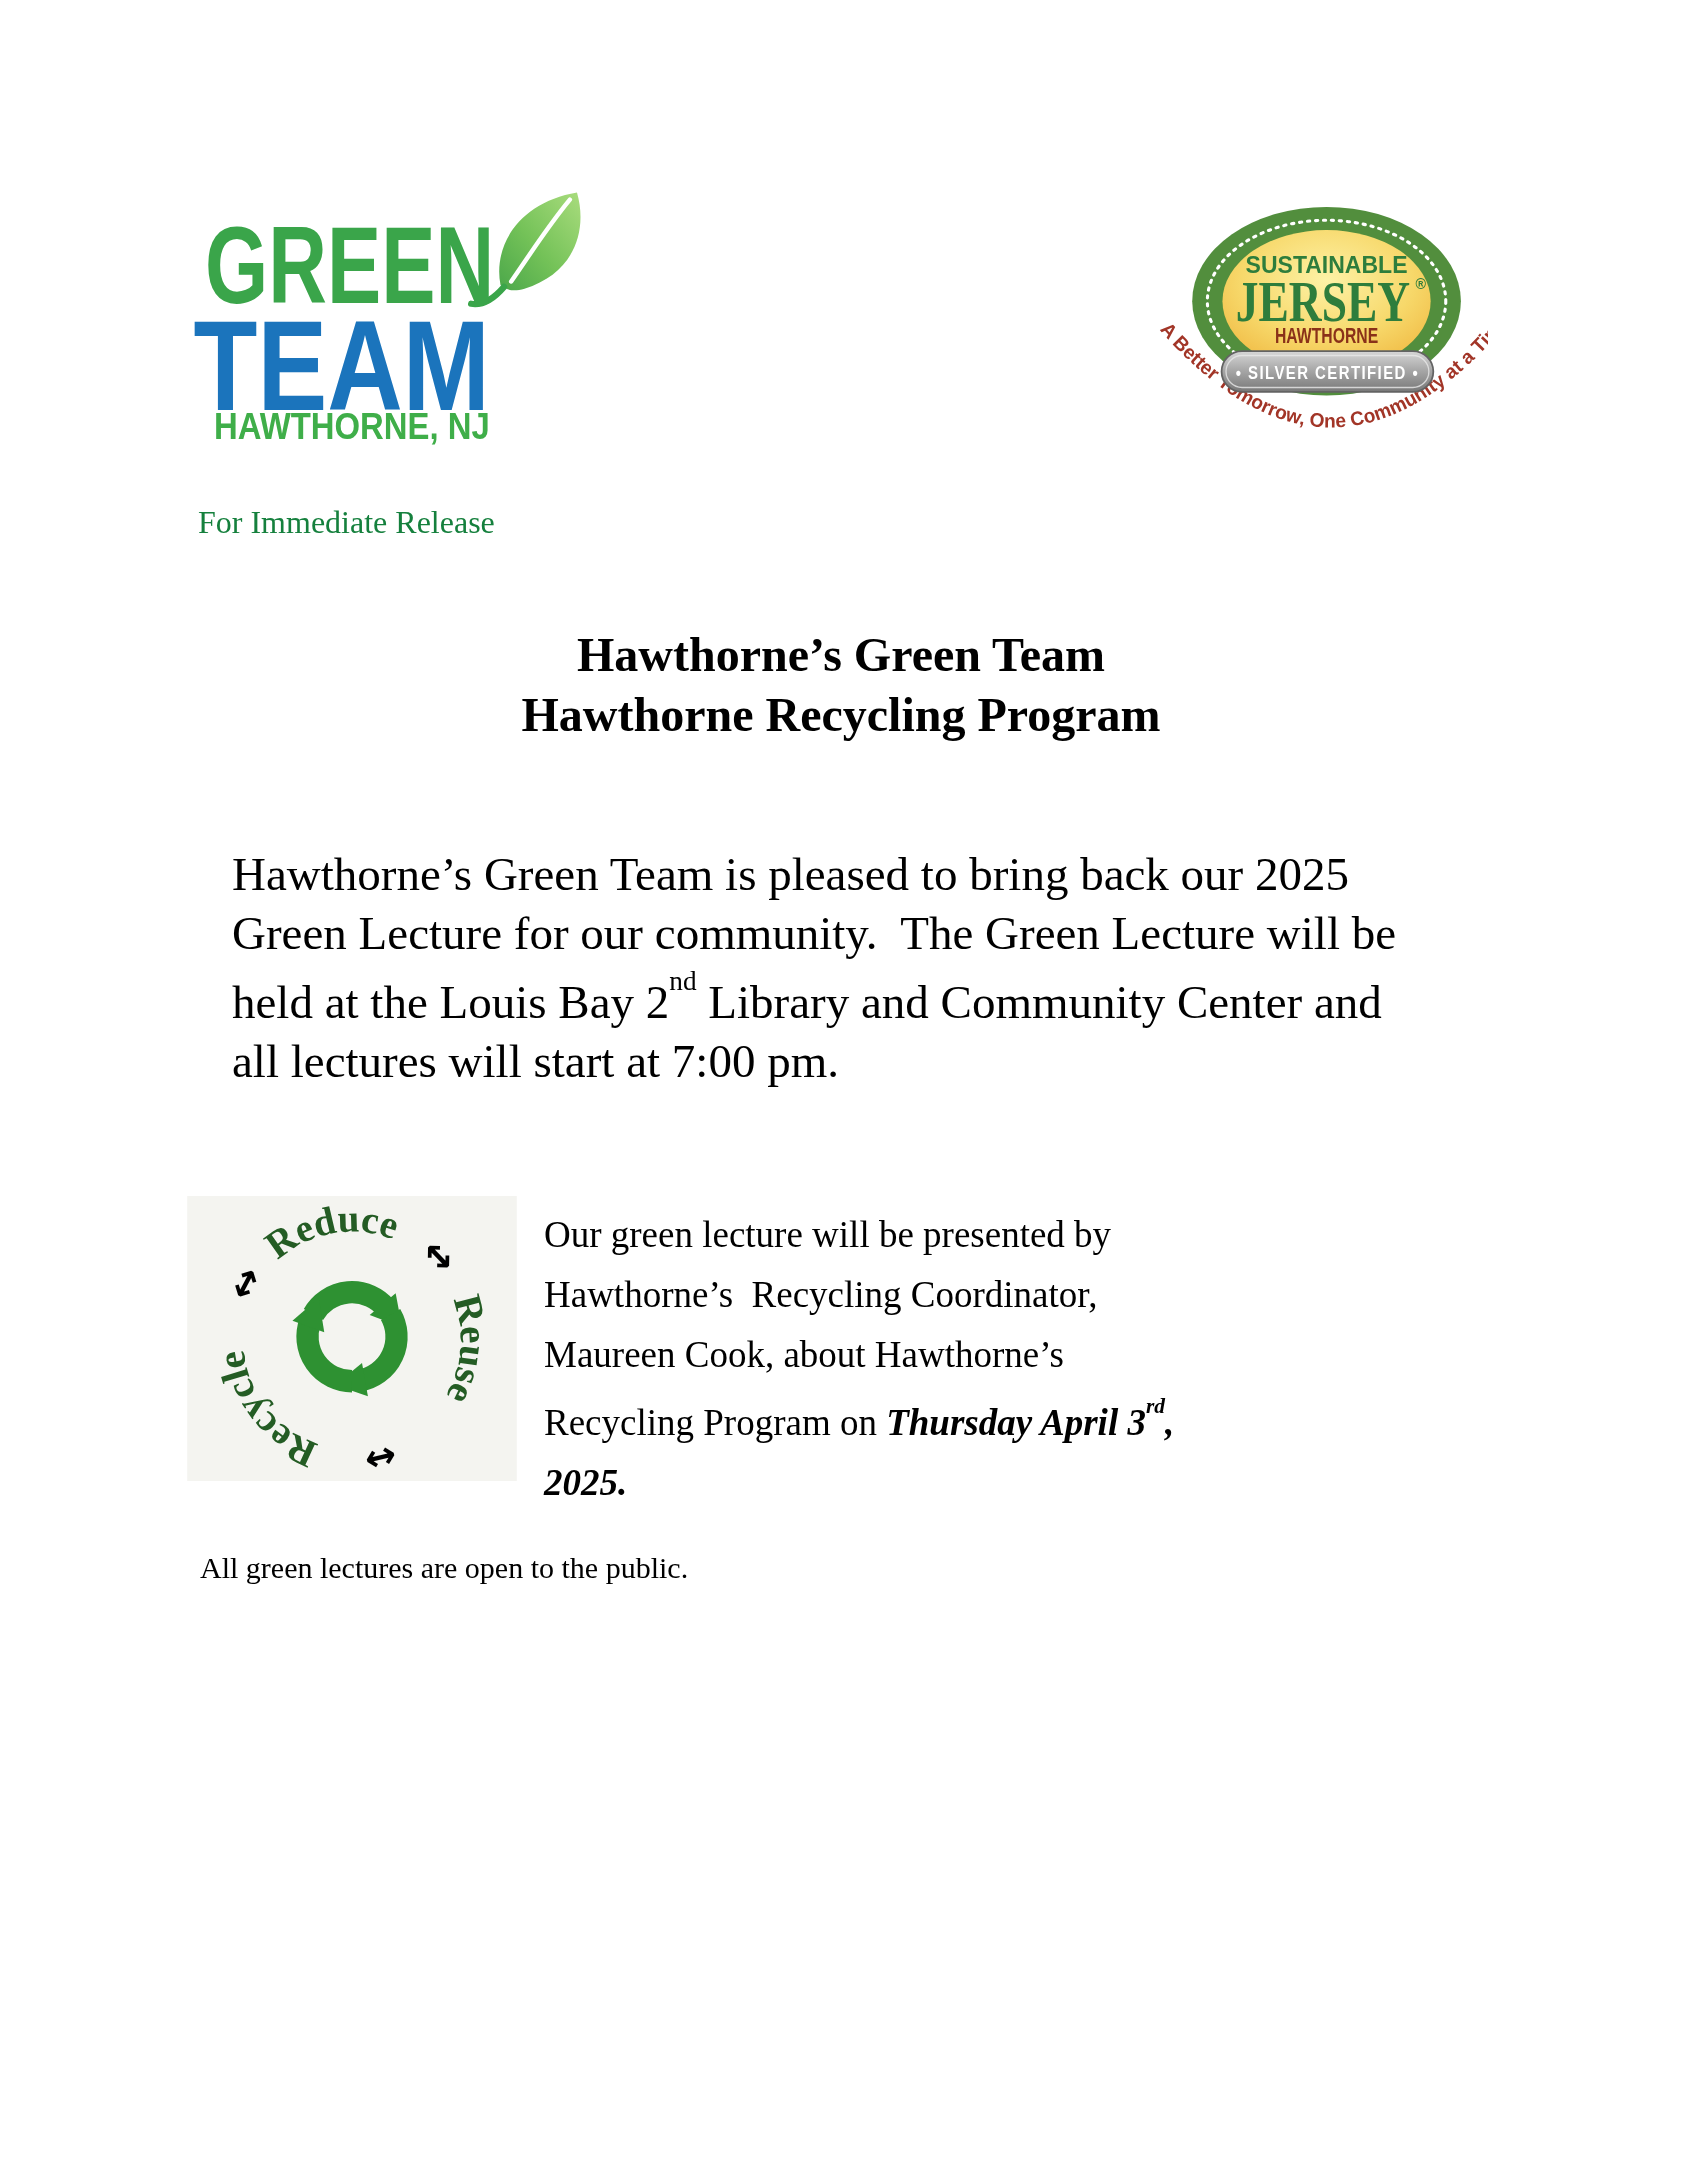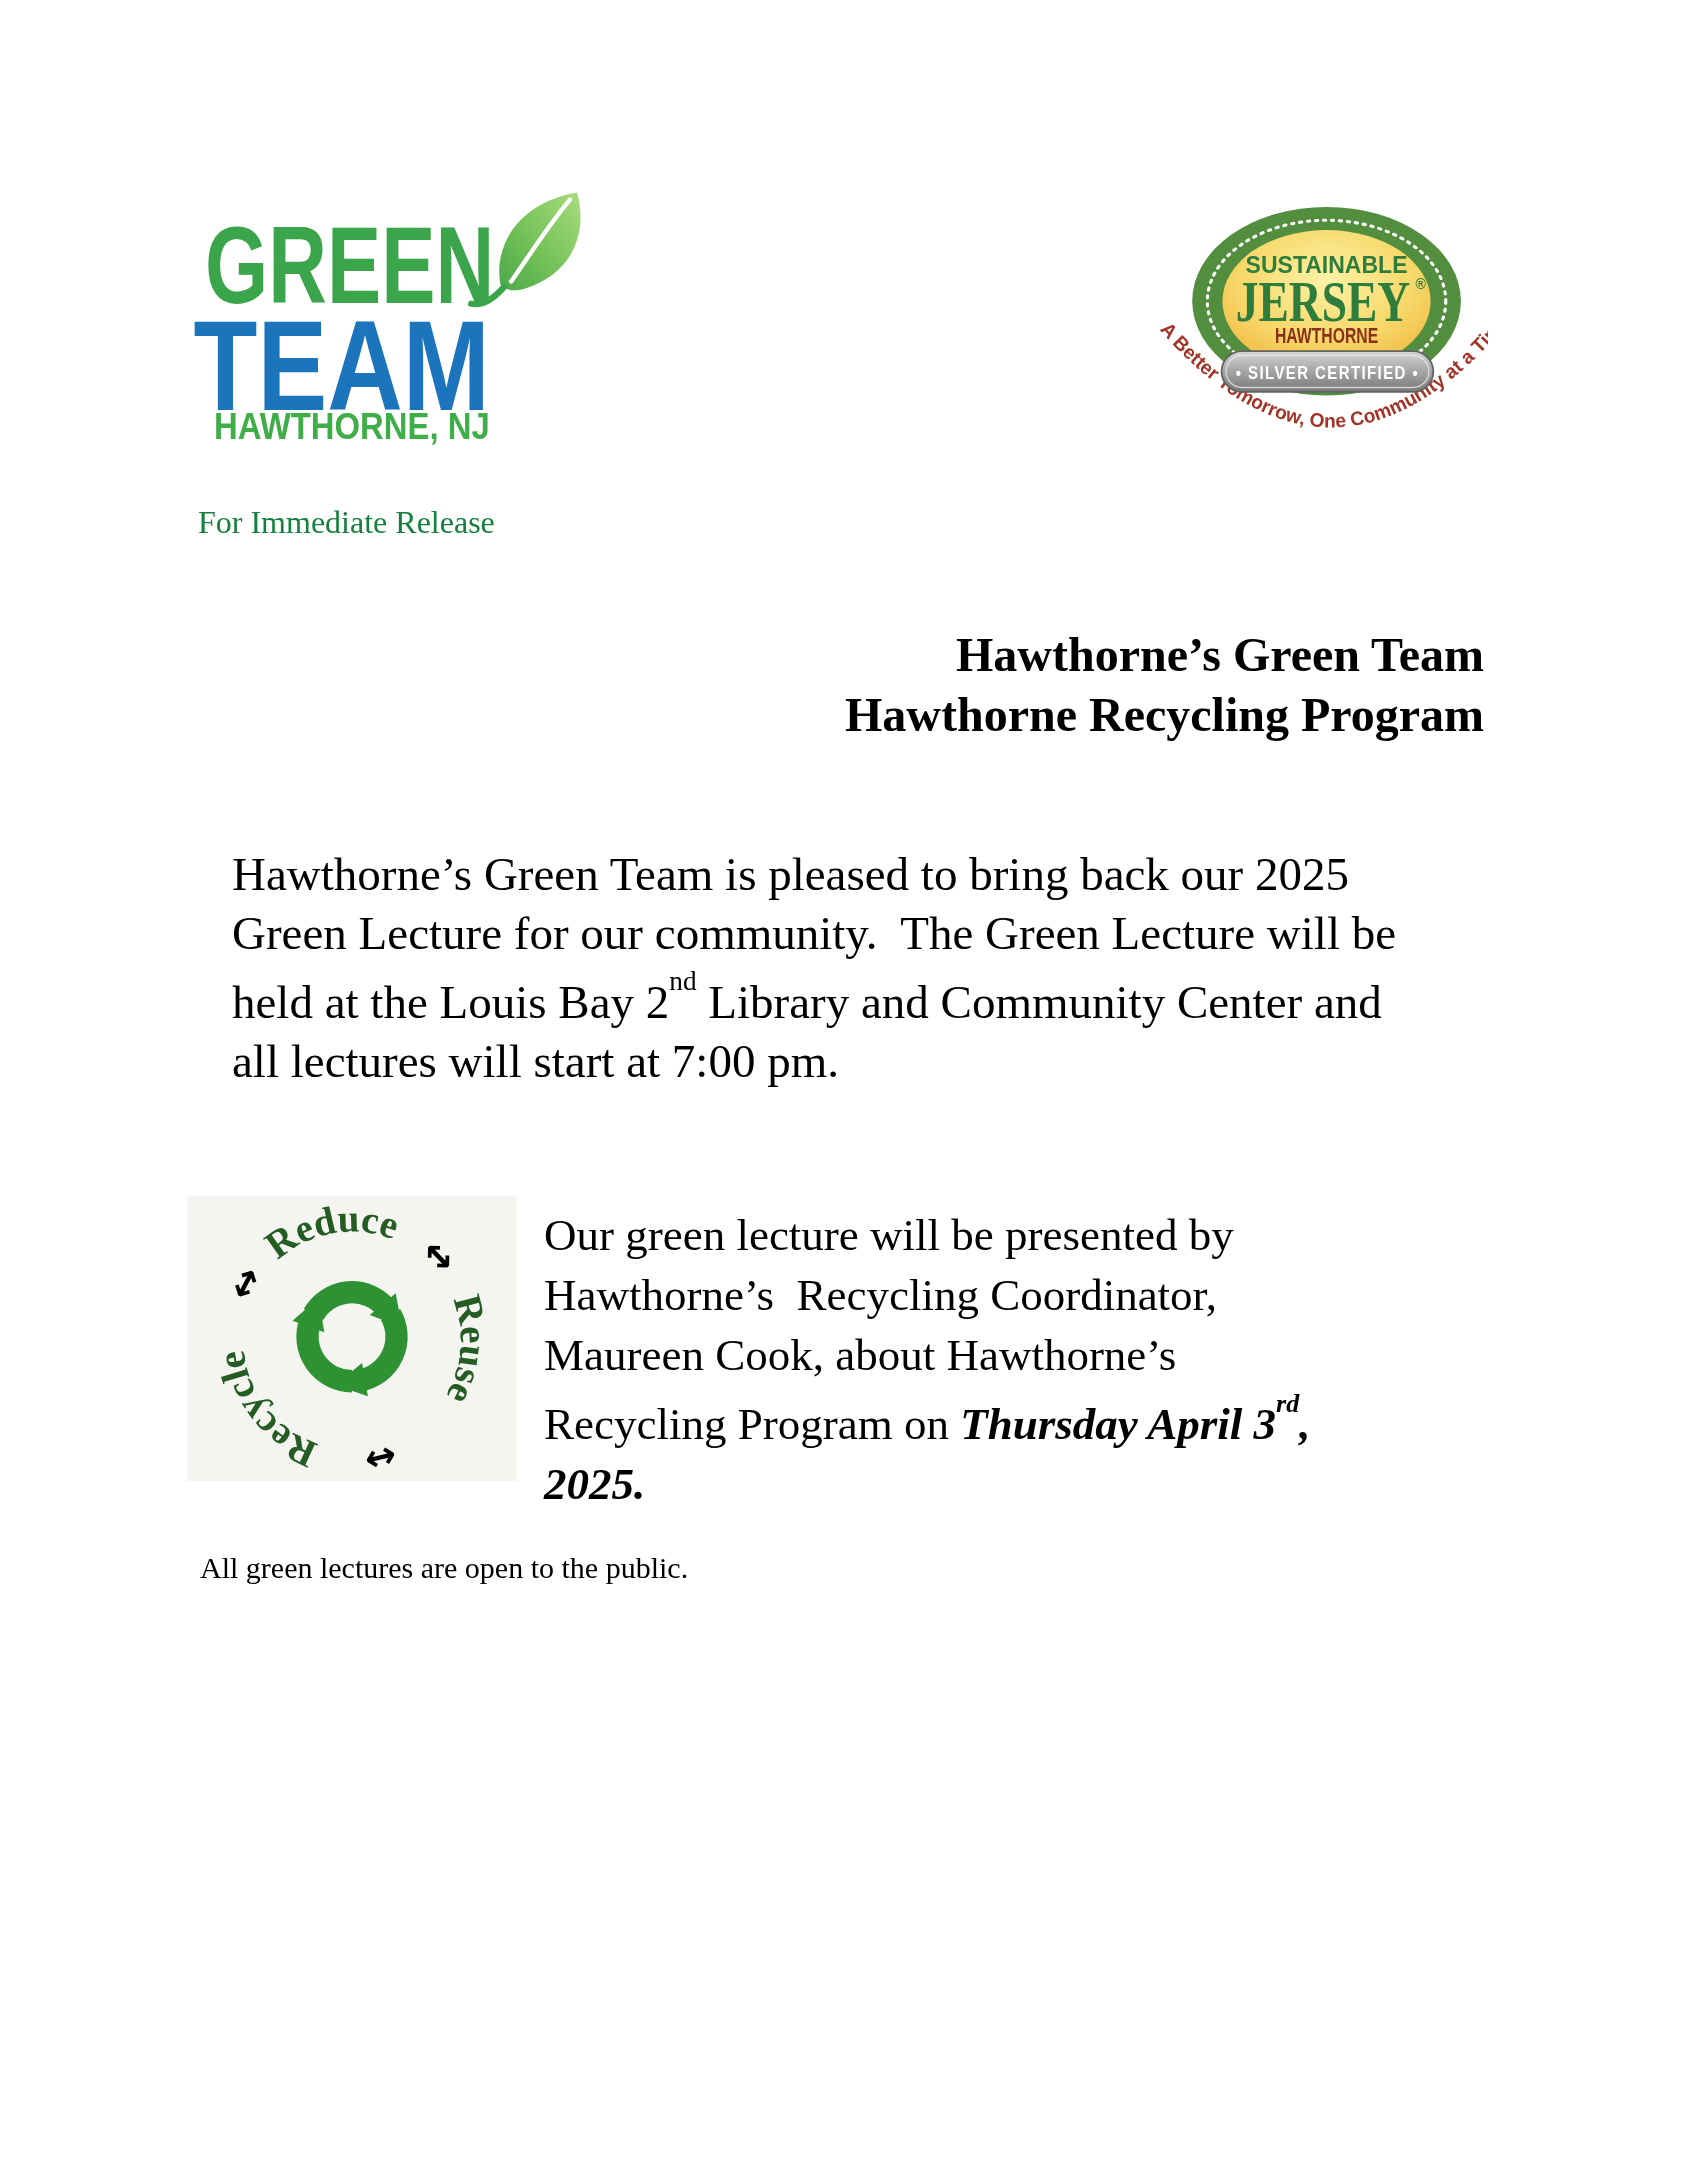--- a/index.html
+++ b/index.html
@@ -15,34 +15,34 @@
   }
   .abs { position: absolute; }
   .line { white-space: pre; }
   .release-line {
     left: 198px; top: 504px;
     font-size: 32px;
     color: #15803d;
   }
   .title-block {
     left: 198px; top: 625px; width: 1286px;
-    text-align: right;
+    text-align: center;
     font-weight: bold;
     font-size: 48px;
     line-height: 60px;
   }
   .intro-block {
     left: 200px; top: 845px;
     font-size: 47px;
     line-height: 59px;
     margin-left: 32px;
   }
   .lecture-block {
     left: 544px; top: 1205px;
-    font-size: 45px;
+    font-size: 37px;
     line-height: 60px;
   }
   .closing-line {
     left: 200px; top: 1551px;
     font-size: 30px;
   }
   sup.ord {
     font-size: 58%;
     position: relative;
     top: -0.42em;

